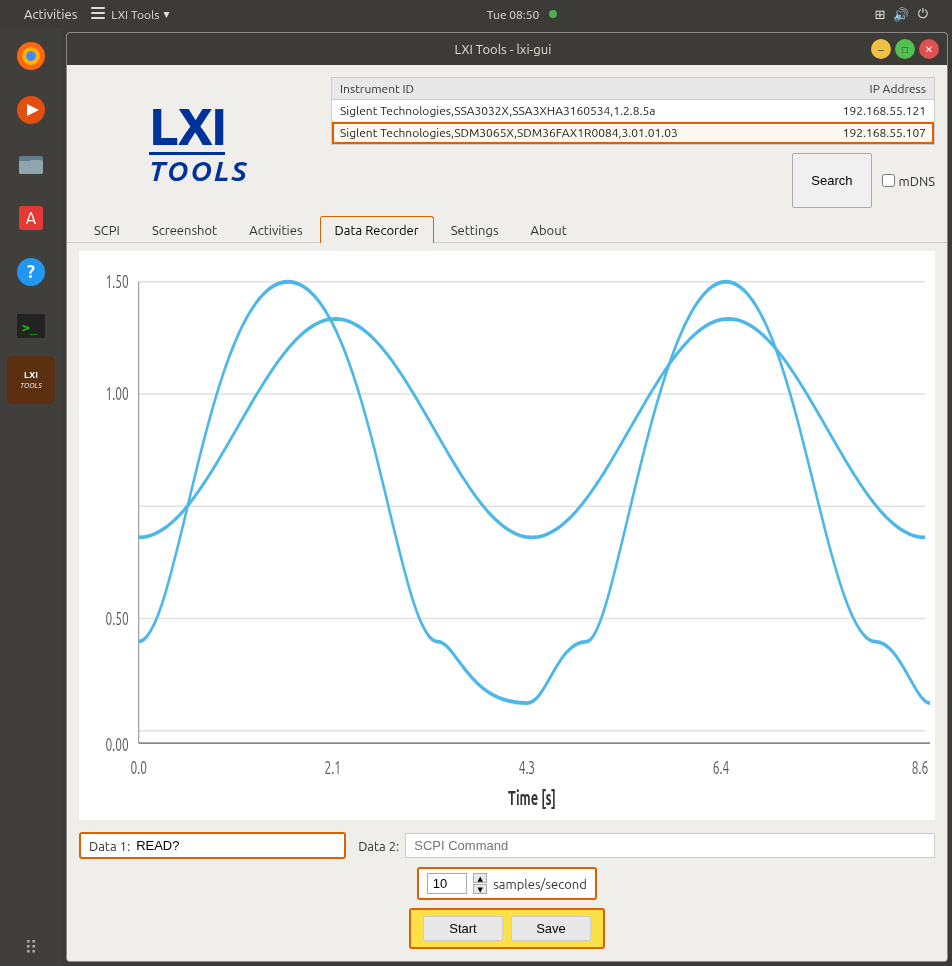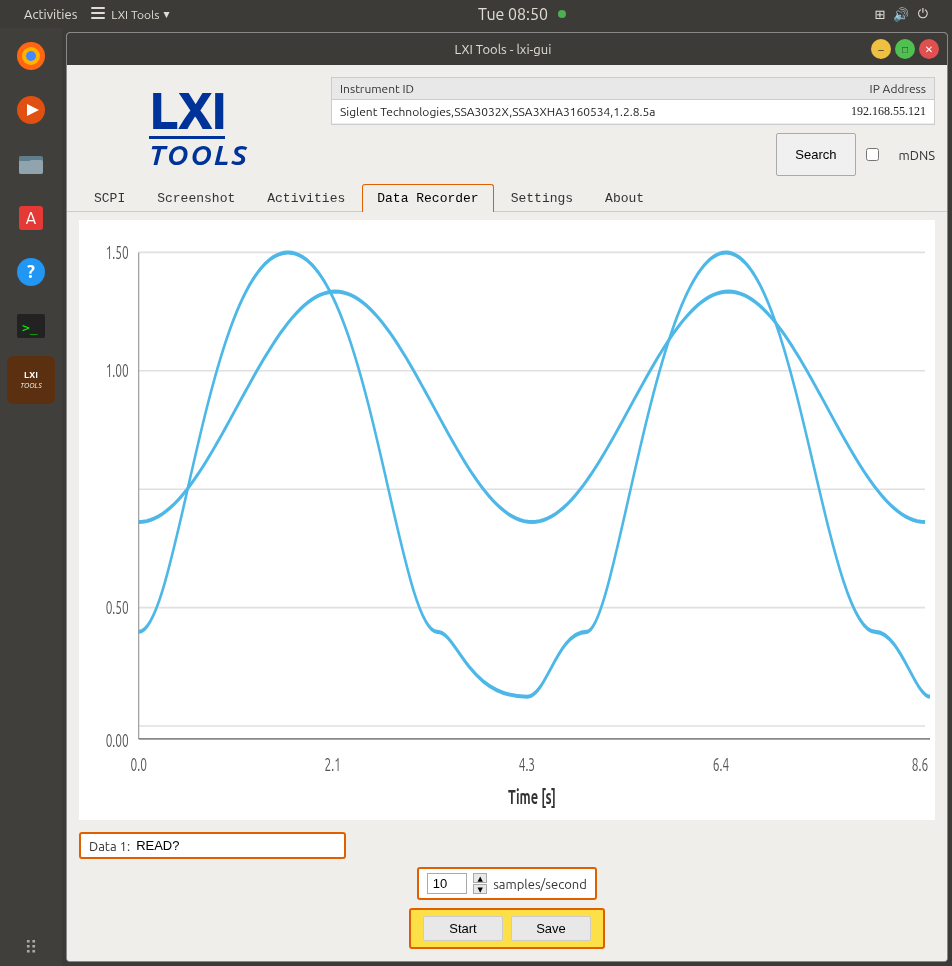--- a/index.html
+++ b/index.html
@@ -28,21 +28,21 @@
     }
     .top-bar-left {
       display: flex;
       align-items: center;
       gap: 12px;
     }
     .top-bar-center {
       display: flex;
       align-items: center;
       gap: 6px;
-      font-size: 16px;
+      font-size: 12px;
       color: #e0ddd4;
     }
     .top-bar-right {
       display: flex;
       align-items: center;
       gap: 8px;
     }
     .activities-btn {
       color: #e0ddd4;
       font-size: 13px;
@@ -230,41 +230,40 @@
       width: 130px;
     }
     .instrument-table td {
       padding: 4px 8px;
       font-size: 12px;
       color: #222;
       border-bottom: 1px solid #eee;
     }
     .instrument-table td:last-child {
       text-align: right;
-      font-family: Liberation Serif, serif;
     }
 
     .search-row {
       display: flex;
       align-items: center;
       justify-content: flex-end;
       gap: 10px;
     }
     .search-btn {
       background: #f0f0f0;
       border: 1px solid #aaa;
-      padding: 13px 18px;
+      padding: 19px 18px;
       font-size: 13px;
       cursor: pointer;
       border-radius: 2px;
     }
     .mdns-label {
       display: flex;
       align-items: flex-start;
-      gap: 20px;
+      gap: 4px;
       font-size: 13px;
       color: #333;
     }
 
     
     .tabs-bar {
       display: flex;
       border-bottom: 1px solid #ccc;
       background: #f0eeeb;
       padding: 0 12px;
@@ -274,21 +273,20 @@
       padding: 6px 14px;
       font-size: 13px;
       cursor: pointer;
       border: 1px solid transparent;
       border-bottom: none;
       margin-right: 2px;
       margin-bottom: -1px;
       background: transparent;
       color: #333;
       border-radius: 3px 3px 0 0;
-      font-family: Liberation Mono, monospace;
     }
     .tab.active-tab {
       background: #f0eeeb;
       border-color: #e06000;
       color: #000;
     }
 
     
     .chart-container {
       flex: 1;
@@ -538,20 +536,24 @@
                 <tr>
                   <th>Instrument ID</th>
                   <th>IP Address</th>
                 </tr>
               </thead>
               <tbody id="instrument-tbody">
               <tr>
                     <td>Siglent Technologies,SSA3032X,SSA3XHA3160534,1.2.8.5a</td>
                     <td>192.168.55.121</td>
                   </tr>
+                  <tr style="background: rgb(255, 248, 240); outline: rgb(224, 96, 0) solid 2px; outline-offset: -2px;">
+                    <td>Siglent Technologies,SDM3065X,SDM36FAX1R0084,3.01.01.03</td>
+                    <td>192.168.55.107</td>
+                  </tr>
                 </tbody>
             </table>
           </div>
           <div class="search-row">
             <button class="search-btn">Search</button>
             <label class="mdns-label">
               <input type="checkbox" style="">
               <span>mDNS</span>
             </label>
           </div>
@@ -615,20 +617,24 @@
       </div>
 
       <div class="bottom-controls">
         <div class="data-row">
 
           <div class="data-group">
             <span class="data-label">Data 1:</span>
             <input class="data-input" type="text" value="READ?" style="">
           </div>
 
+          <div class="data2-group">
+            <span class="data-label">Data 2:</span>
+            <input class="data2-input" type="text" placeholder="SCPI Command" style="">
+          </div>
         </div>
 
         <div class="controls-bottom-row">
           <div style="flex:1"></div>
           <div class="samples-group">
             <input class="samples-input" type="number" value="10" style="">
             <div class="spinner">
               <div class="spinner-btn">▲</div>
               <div class="spinner-btn">▼</div>
             </div>

